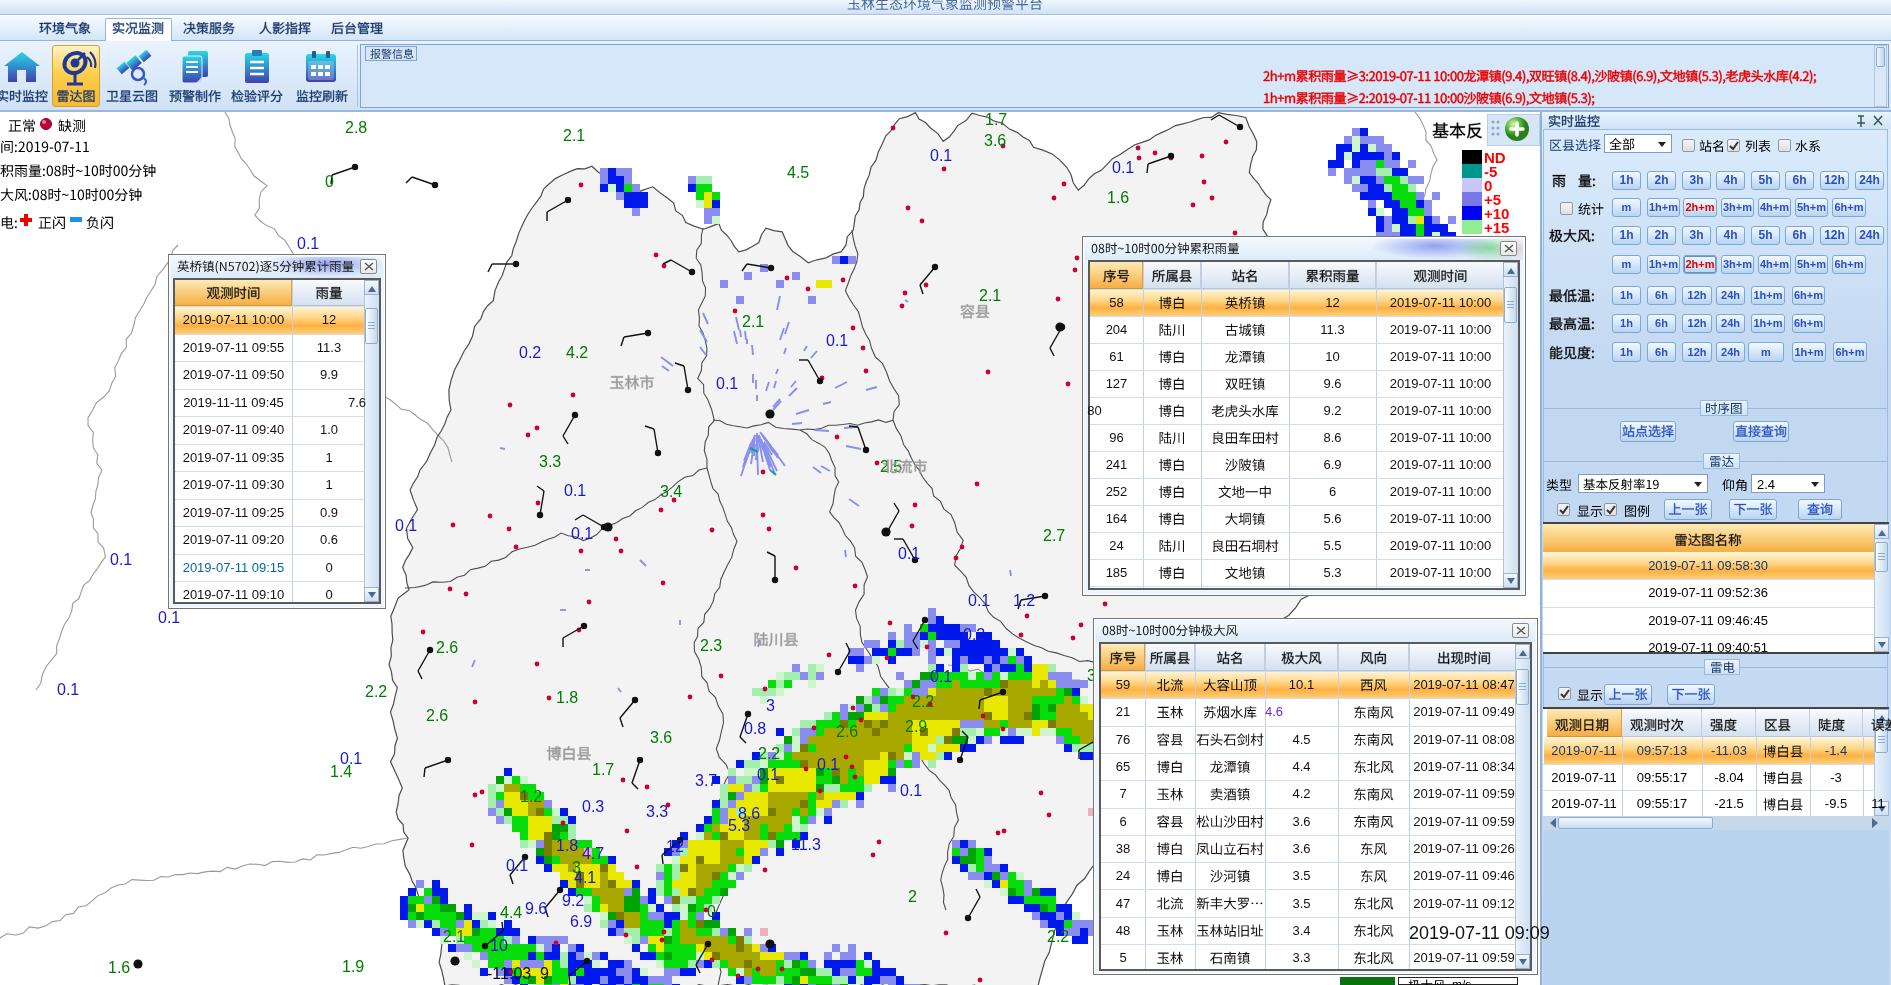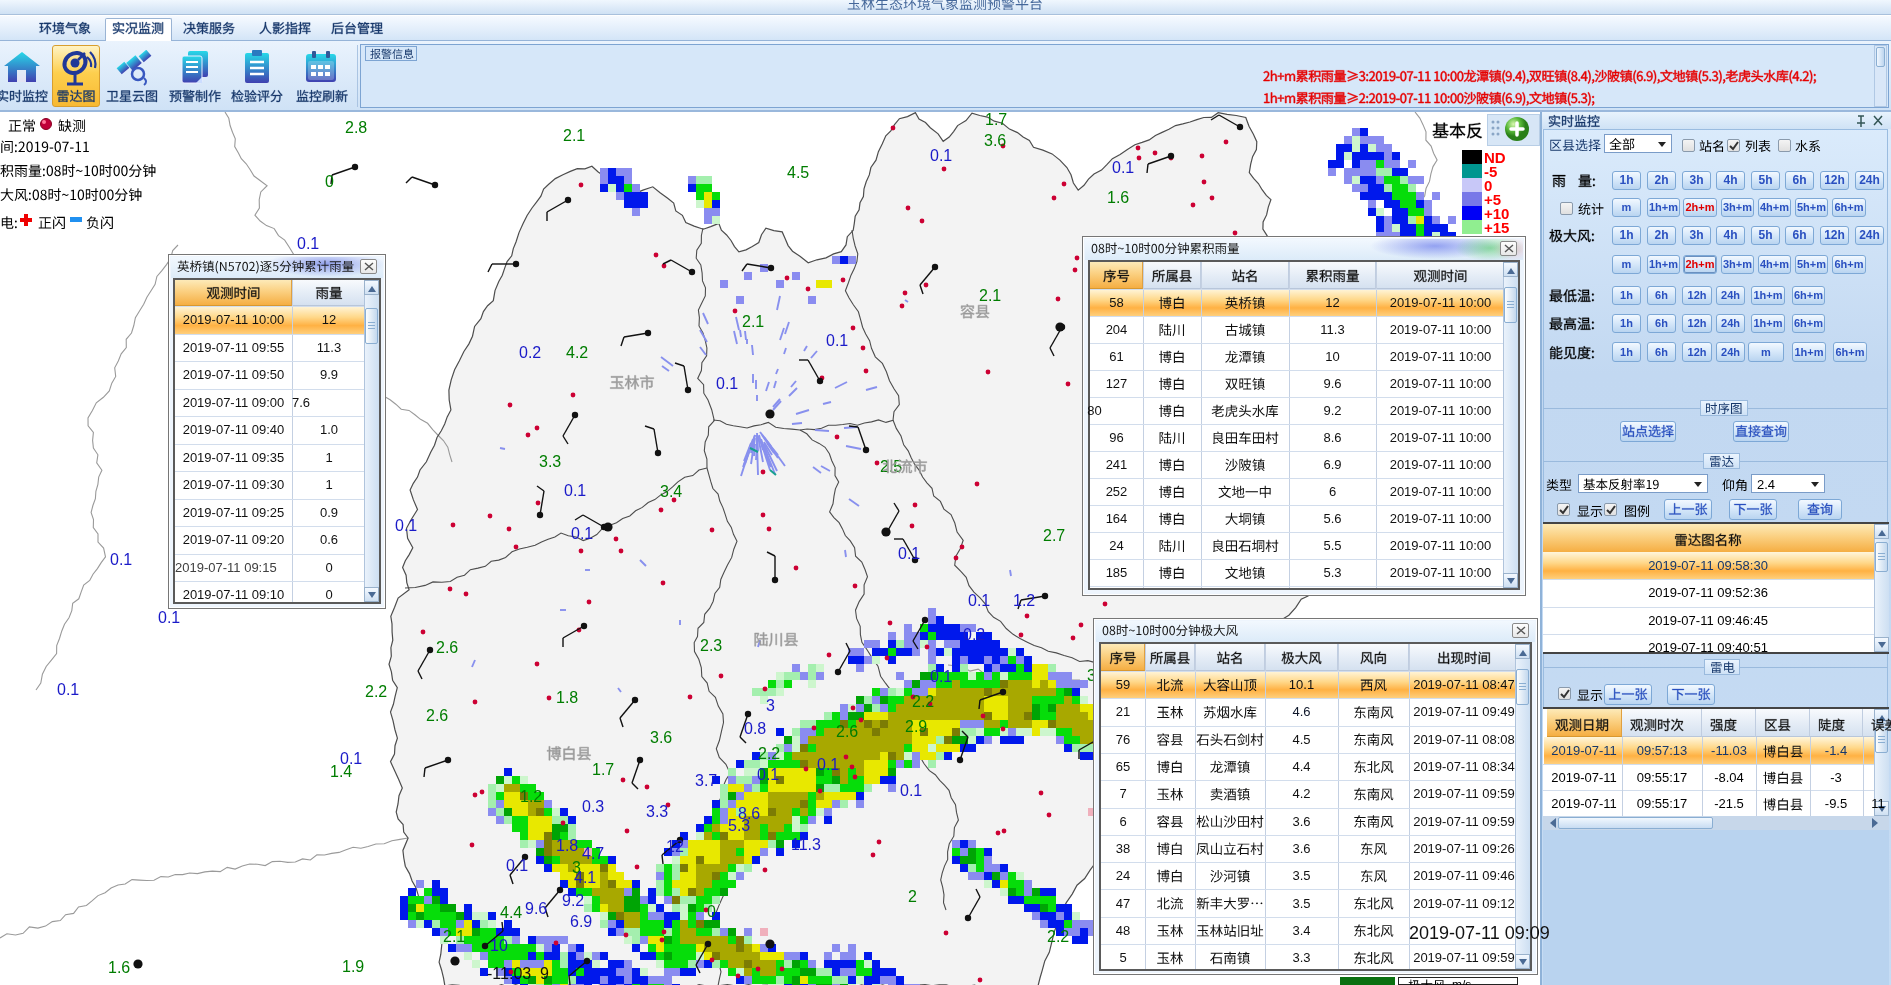--- a/index.html
+++ b/index.html
@@ -898,33 +898,33 @@
 <div class="abs" style="left:1622px;top:797px;width:80px;text-align:center;font-size:13px;color:#000;z-index:55;line-height:1">09:55:17</div>
 <div class="abs" style="left:1699px;top:797px;width:60px;text-align:center;font-size:13px;color:#000;z-index:55;line-height:1">-21.5</div>
 <div class="abs" style="left:1811px;top:797px;width:50px;text-align:center;font-size:13px;color:#000;z-index:55;line-height:1">-9.5</div>
 <div class="abs" style="left:1866px;top:797px;width:24px;text-align:center;font-size:13px;color:#000;z-index:55;line-height:1">11</div>
 <div class="abs" style="left:175px;top:313.25px;width:117px;text-align:center;font-size:13px;color:#111;z-index:55;line-height:1">2019-07-11  10:00</div>
 <div class="abs" style="left:292px;top:313.25px;width:74px;text-align:center;font-size:13px;color:#111;z-index:55;line-height:1">12</div>
 <div class="abs" style="left:175px;top:340.75px;width:117px;text-align:center;font-size:13px;color:#111;z-index:55;line-height:1">2019-07-11  09:55</div>
 <div class="abs" style="left:292px;top:340.75px;width:74px;text-align:center;font-size:13px;color:#111;z-index:55;line-height:1">11.3</div>
 <div class="abs" style="left:175px;top:368.25px;width:117px;text-align:center;font-size:13px;color:#111;z-index:55;line-height:1">2019-07-11  09:50</div>
 <div class="abs" style="left:292px;top:368.25px;width:74px;text-align:center;font-size:13px;color:#111;z-index:55;line-height:1">9.9</div>
-<div class="abs" style="left:175px;top:395.75px;width:117px;text-align:center;font-size:13px;color:#111;z-index:55;line-height:1">2019-07-11  09:00</div>
-<div class="abs" style="left:292px;top:395.75px;width:74px;text-align:left;font-size:13px;color:#111;z-index:55;line-height:1">7.6</div>
+<div class="abs" style="left:175px;top:395.75px;width:117px;text-align:center;font-size:13px;color:#111;z-index:55;line-height:1">2019-11-11  09:45</div>
+<div class="abs" style="left:292px;top:395.75px;width:74px;text-align:right;font-size:13px;color:#111;z-index:55;line-height:1">7.6</div>
 <div class="abs" style="left:175px;top:423.25px;width:117px;text-align:center;font-size:13px;color:#111;z-index:55;line-height:1">2019-07-11  09:40</div>
 <div class="abs" style="left:292px;top:423.25px;width:74px;text-align:center;font-size:13px;color:#111;z-index:55;line-height:1">1.0</div>
 <div class="abs" style="left:175px;top:450.75px;width:117px;text-align:center;font-size:13px;color:#111;z-index:55;line-height:1">2019-07-11  09:35</div>
 <div class="abs" style="left:292px;top:450.75px;width:74px;text-align:center;font-size:13px;color:#111;z-index:55;line-height:1">1</div>
 <div class="abs" style="left:175px;top:478.25px;width:117px;text-align:center;font-size:13px;color:#111;z-index:55;line-height:1">2019-07-11  09:30</div>
 <div class="abs" style="left:292px;top:478.25px;width:74px;text-align:center;font-size:13px;color:#111;z-index:55;line-height:1">1</div>
 <div class="abs" style="left:175px;top:505.75px;width:117px;text-align:center;font-size:13px;color:#111;z-index:55;line-height:1">2019-07-11  09:25</div>
 <div class="abs" style="left:292px;top:505.75px;width:74px;text-align:center;font-size:13px;color:#111;z-index:55;line-height:1">0.9</div>
 <div class="abs" style="left:175px;top:533.25px;width:117px;text-align:center;font-size:13px;color:#111;z-index:55;line-height:1">2019-07-11  09:20</div>
 <div class="abs" style="left:292px;top:533.25px;width:74px;text-align:center;font-size:13px;color:#111;z-index:55;line-height:1">0.6</div>
-<div class="abs" style="left:175px;top:560.75px;width:117px;text-align:left;font-size:13px;color:#404040;z-index:55;line-height:1">2019-07-11  09:15</div>
+<div class="abs" style="left:175px;top:560.75px;width:117px;text-align:center;font-size:13px;color:#0369a1;z-index:55;line-height:1">2019-07-11  09:15</div>
 <div class="abs" style="left:292px;top:560.75px;width:74px;text-align:center;font-size:13px;color:#111;z-index:55;line-height:1">0</div>
 <div class="abs" style="left:175px;top:588.25px;width:117px;text-align:center;font-size:13px;color:#111;z-index:55;line-height:1">2019-07-11  09:10</div>
 <div class="abs" style="left:292px;top:588.25px;width:74px;text-align:center;font-size:13px;color:#111;z-index:55;line-height:1">0</div>
 <div class="abs" style="left:1090px;top:296px;width:53px;text-align:center;font-size:13px;color:#111;z-index:55;line-height:1">58</div>
 <div class="abs" style="left:1289px;top:296px;width:87px;text-align:center;font-size:13px;color:#111;z-index:55;line-height:1">12</div>
 <div class="abs" style="left:1376px;top:296px;width:129px;text-align:center;font-size:13px;color:#111;z-index:55;line-height:1">2019-07-11  10:00</div>
 <div class="abs" style="left:1090px;top:323px;width:53px;text-align:center;font-size:13px;color:#111;z-index:55;line-height:1">204</div>
 <div class="abs" style="left:1289px;top:323px;width:87px;text-align:center;font-size:13px;color:#111;z-index:55;line-height:1">11.3</div>
 <div class="abs" style="left:1376px;top:323px;width:129px;text-align:center;font-size:13px;color:#111;z-index:55;line-height:1">2019-07-11  10:00</div>
 <div class="abs" style="left:1090px;top:350px;width:53px;text-align:center;font-size:13px;color:#111;z-index:55;line-height:1">61</div>
@@ -951,21 +951,21 @@
 <div class="abs" style="left:1090px;top:539px;width:53px;text-align:center;font-size:13px;color:#111;z-index:55;line-height:1">24</div>
 <div class="abs" style="left:1289px;top:539px;width:87px;text-align:center;font-size:13px;color:#111;z-index:55;line-height:1">5.5</div>
 <div class="abs" style="left:1376px;top:539px;width:129px;text-align:center;font-size:13px;color:#111;z-index:55;line-height:1">2019-07-11  10:00</div>
 <div class="abs" style="left:1090px;top:566px;width:53px;text-align:center;font-size:13px;color:#111;z-index:55;line-height:1">185</div>
 <div class="abs" style="left:1289px;top:566px;width:87px;text-align:center;font-size:13px;color:#111;z-index:55;line-height:1">5.3</div>
 <div class="abs" style="left:1376px;top:566px;width:129px;text-align:center;font-size:13px;color:#111;z-index:55;line-height:1">2019-07-11  10:00</div>
 <div class="abs" style="left:1101px;top:678.15px;width:44px;text-align:center;font-size:13px;color:#111;z-index:55;line-height:1">59</div>
 <div class="abs" style="left:1265px;top:678.15px;width:73px;text-align:center;font-size:13px;color:#111;z-index:55;line-height:1">10.1</div>
 <div class="abs" style="left:1409px;top:678.15px;width:110px;text-align:center;font-size:13px;color:#111;z-index:55;line-height:1">2019-07-11  08:47</div>
 <div class="abs" style="left:1101px;top:705.45px;width:44px;text-align:center;font-size:13px;color:#111;z-index:55;line-height:1">21</div>
-<div class="abs" style="left:1265px;top:705.45px;width:73px;text-align:center;font-size:13px;color:#0f172a;z-index:55;line-height:1">4.6</div>
+<div class="abs" style="left:1265px;top:705.45px;width:73px;font-size:13px;color:#6d28d9;z-index:55;line-height:1">4.6</div>
 <div class="abs" style="left:1409px;top:705.45px;width:110px;text-align:center;font-size:13px;color:#111;z-index:55;line-height:1">2019-07-11  09:49</div>
 <div class="abs" style="left:1101px;top:732.75px;width:44px;text-align:center;font-size:13px;color:#111;z-index:55;line-height:1">76</div>
 <div class="abs" style="left:1265px;top:732.75px;width:73px;text-align:center;font-size:13px;color:#111;z-index:55;line-height:1">4.5</div>
 <div class="abs" style="left:1409px;top:732.75px;width:110px;text-align:center;font-size:13px;color:#111;z-index:55;line-height:1">2019-07-11  08:08</div>
 <div class="abs" style="left:1101px;top:760.05px;width:44px;text-align:center;font-size:13px;color:#111;z-index:55;line-height:1">65</div>
 <div class="abs" style="left:1265px;top:760.05px;width:73px;text-align:center;font-size:13px;color:#111;z-index:55;line-height:1">4.4</div>
 <div class="abs" style="left:1409px;top:760.05px;width:110px;text-align:center;font-size:13px;color:#111;z-index:55;line-height:1">2019-07-11  08:34</div>
 <div class="abs" style="left:1101px;top:787.35px;width:44px;text-align:center;font-size:13px;color:#111;z-index:55;line-height:1">7</div>
 <div class="abs" style="left:1265px;top:787.35px;width:73px;text-align:center;font-size:13px;color:#111;z-index:55;line-height:1">4.2</div>
 <div class="abs" style="left:1409px;top:787.35px;width:110px;text-align:center;font-size:13px;color:#111;z-index:55;line-height:1">2019-07-11  09:59</div>

